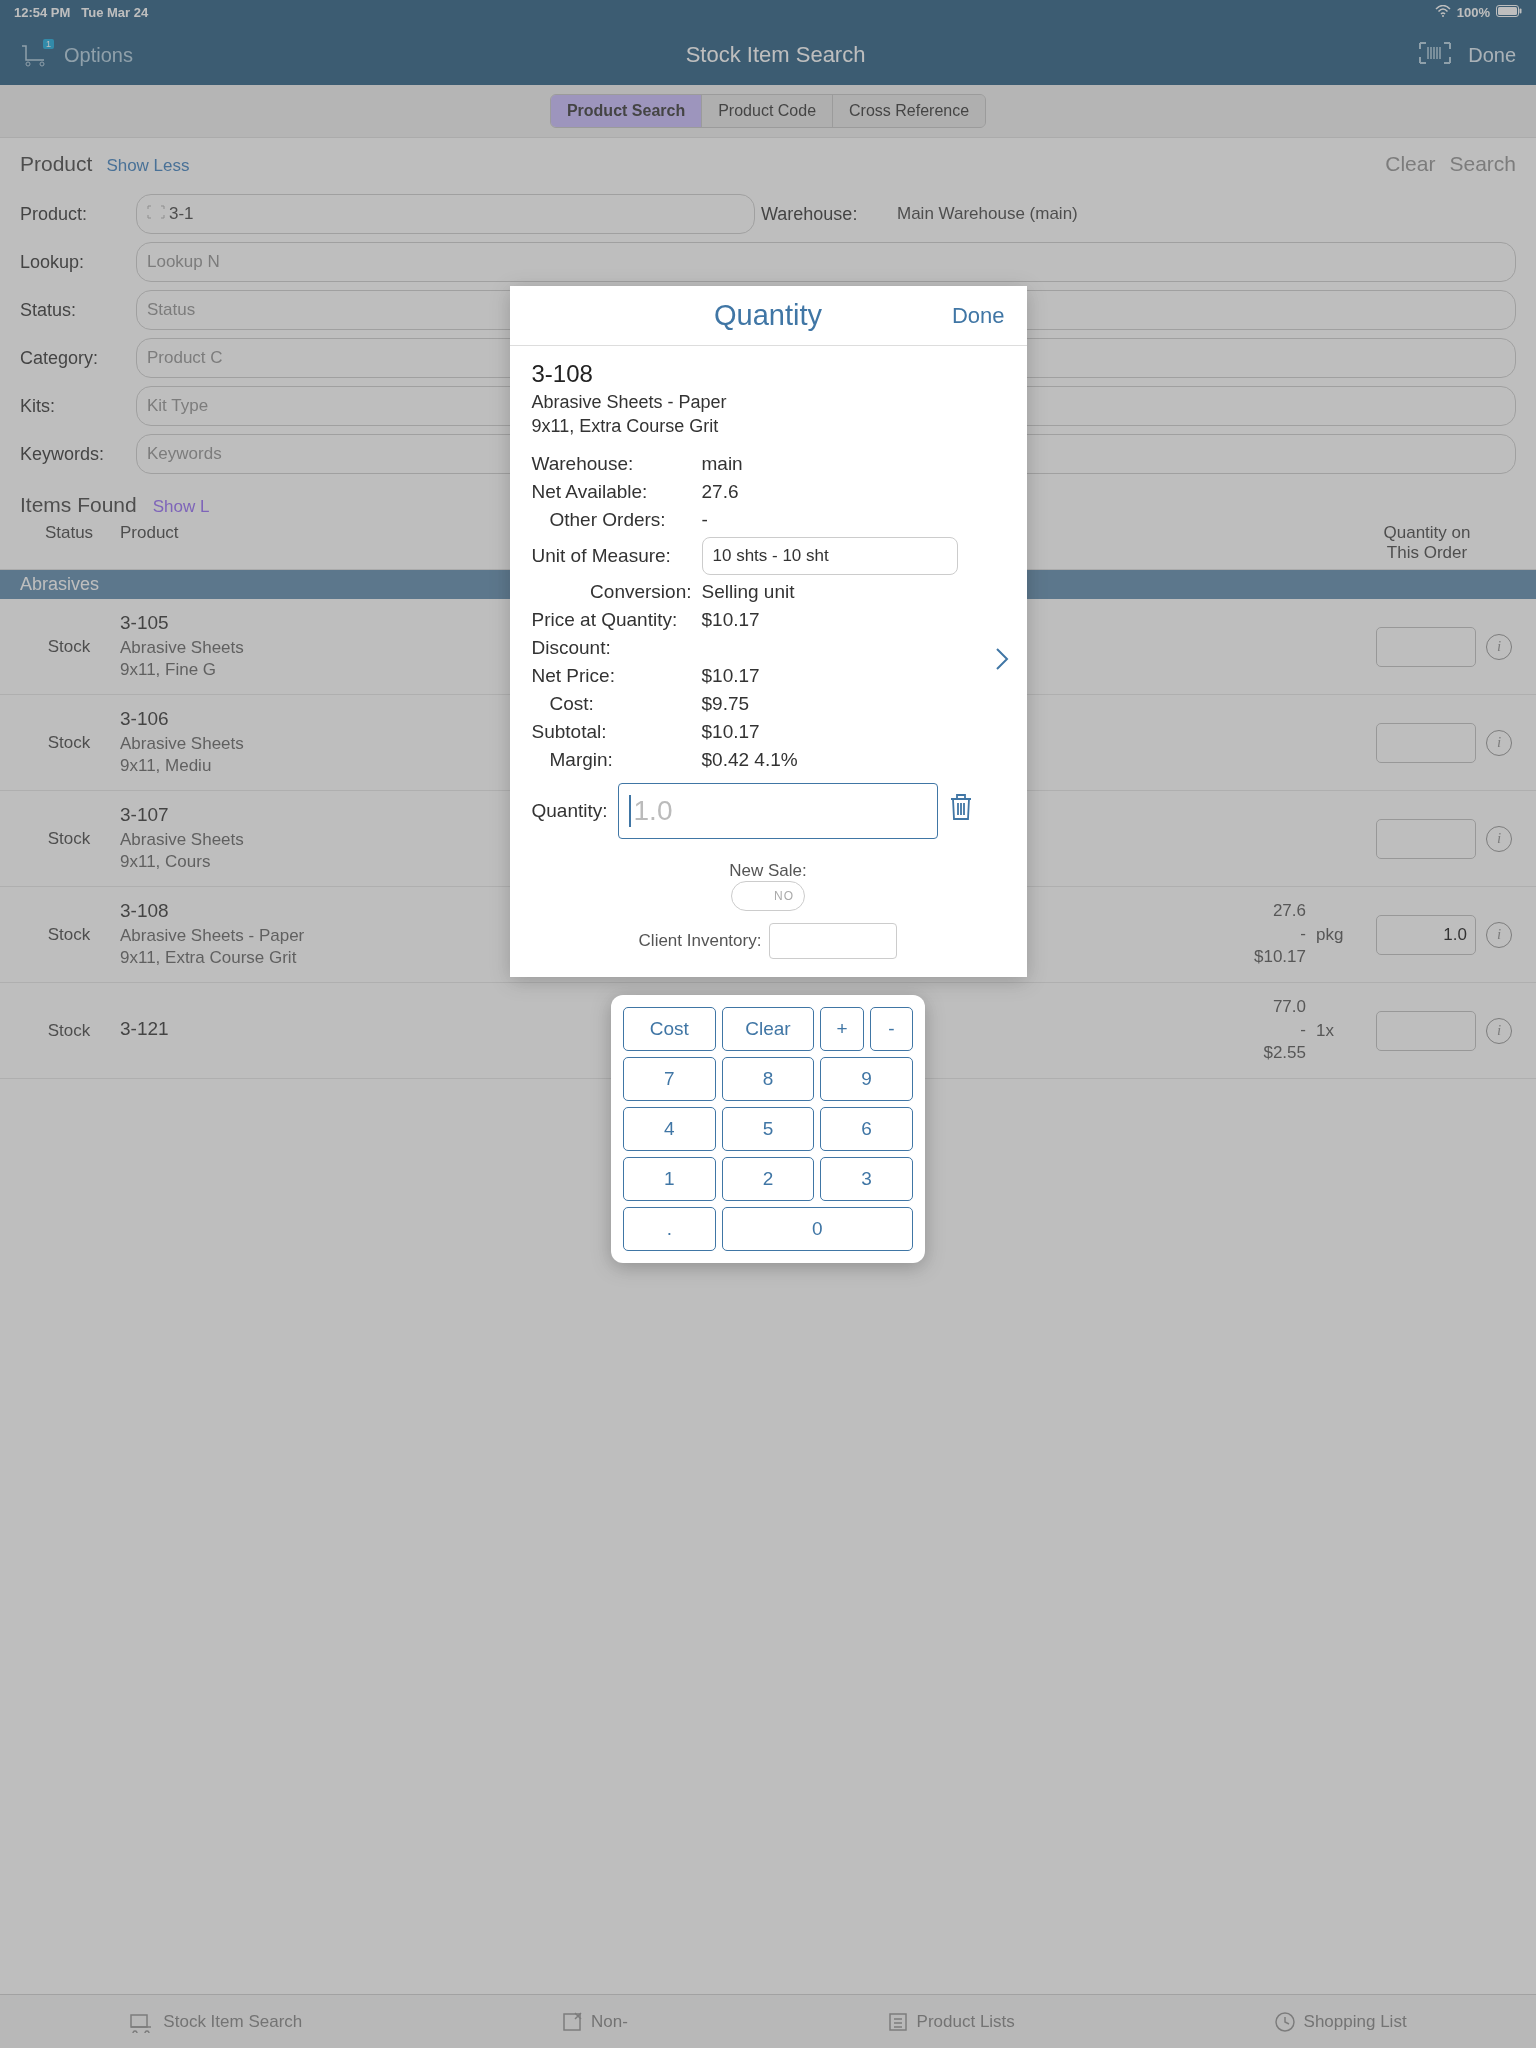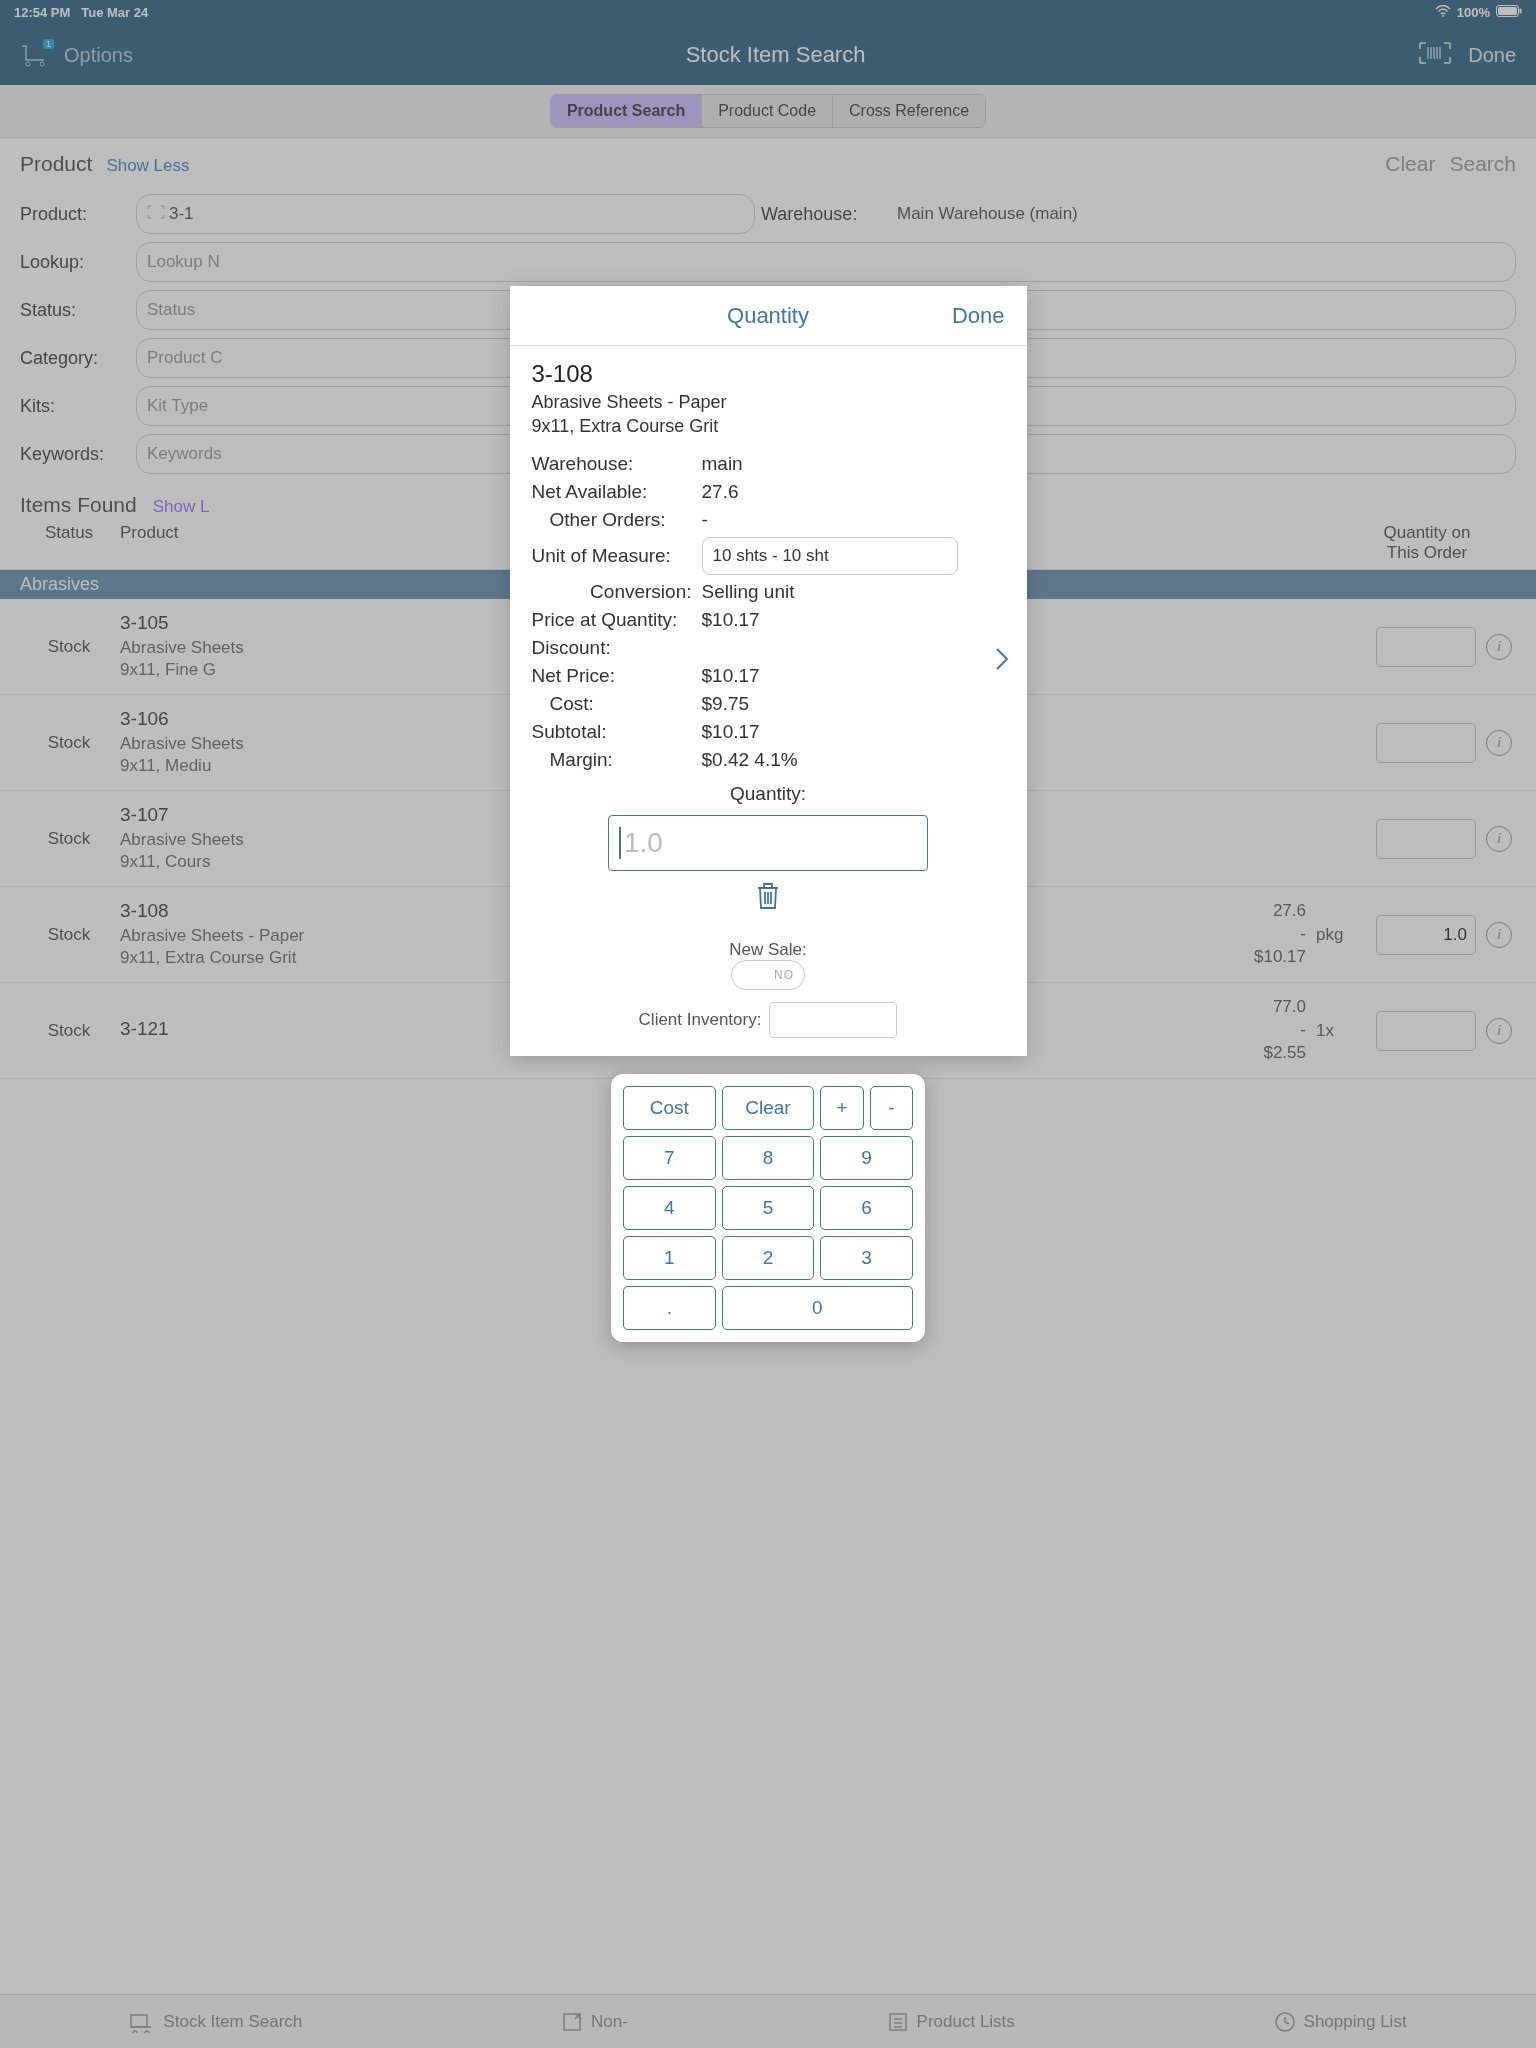--- a/index.html
+++ b/index.html
@@ -114,32 +114,32 @@
     padding-top: 286px;
   }
   .modal {
     width: 517px; background: #fff; border-radius: 0;
     box-shadow: 0 4px 20px rgba(0,0,0,0.2);
   }
   .modal-head {
     display: flex; align-items: center; justify-content: center;
     height: 60px; border-bottom: 1px solid #ddd; position: relative;
   }
-  .modal-head .title { font-size: 22px; color: #4076a5; }
+  .modal-head .title { font-size: 29px; color: #4076a5; }
   .modal-head .done { position: absolute; right: 22px; color: #4076a5; font-size: 22px; }
   .modal-body { padding: 14px 22px 18px; position: relative; }
   .pcode-modal { font-size: 24px; color: #222; }
   .pdesc-modal { font-size: 18px; color: #333; margin-top: 2px; line-height: 1.35; }
   .datagrid { margin-top: 14px; display: grid; grid-template-columns: 170px 1fr; row-gap: 6px; align-items: center; font-size: 19px; color: #333; }
   .datagrid .lbl { white-space: nowrap; }
   .datagrid .lbl.indent { padding-left: 18px; }
   .datagrid .val { color: #333; }
   .uom-select { border: 1px solid #ccc; border-radius: 8px; height: 38px; padding: 0 10px; display: flex; align-items: center; font-size: 17px; color: #333; width: 256px; }
   .disclosure { position: absolute; right: 18px; top: 300px; color: #4076a5; font-size: 28px; }
-  .qty-row { display: flex; align-items: center; gap: 10px; margin-top: 12px; flex-direction: column; }
+  .qty-row { display: flex; align-items: center; gap: 10px; margin-top: 12px; }
   .qty-row .lbl { font-size: 19px; }
   .qty-input { border: 1.5px solid #4076a5; border-radius: 4px; height: 56px; width: 320px; font-size: 28px; color: #bbb; padding: 0 10px; display: flex; align-items: center; }
   .qty-input .cursor { border-left: 2px solid #4076a5; height: 32px; margin-right: 3px; }
   .trash { color: #4076a5; font-size: 28px; }
   .misc-row { display: flex; align-items: center; justify-content: space-between; margin-top: 22px; font-size: 17px; color: #555; flex-direction: column; }
   .toggle { width: 74px; height: 30px; border: 1px solid #ccc; border-radius: 15px; display: flex; align-items: center; justify-content: flex-end; padding: 0 10px; color: #aaa; font-size: 12px; letter-spacing: 1px; }
   .ci-row { display: flex; align-items: center; justify-content: center; gap: 8px; margin-top: 12px; font-size: 17px; color: #555; }
   .ci-input { border: 1px solid #ccc; border-radius: 4px; height: 36px; width: 128px; }
 
   

